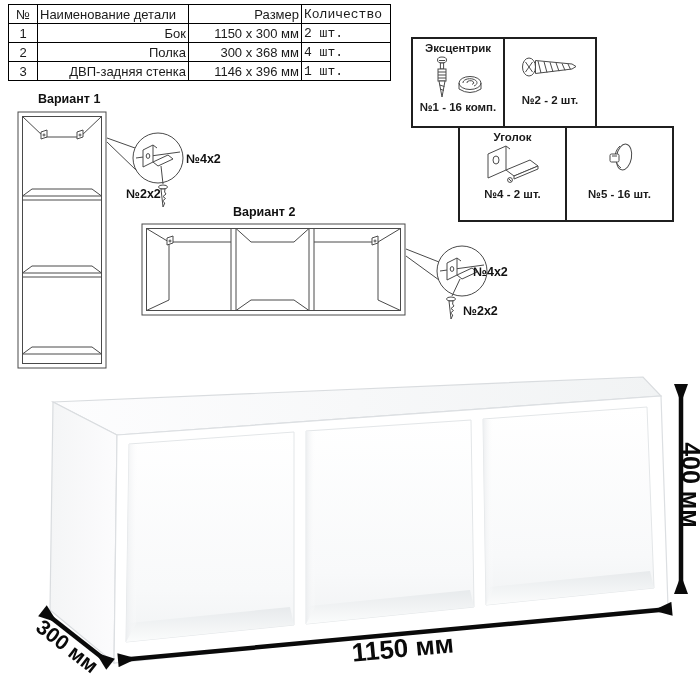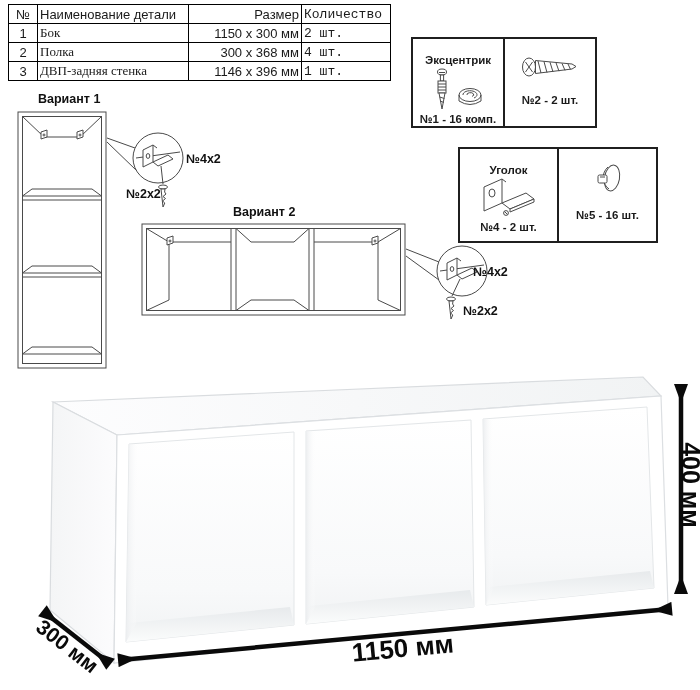--- a/index.html
+++ b/index.html
@@ -7,30 +7,30 @@
           font-family:"Liberation Sans",sans-serif;color:#1a1a1a;}
   
   table.parts{position:absolute;left:8px;top:4px;border-collapse:collapse;table-layout:fixed;
               font-size:13px;background:#fff;}
   table.parts th, table.parts td{border:1px solid #000;height:18px;padding:0 2px;
               font-weight:normal;white-space:nowrap;overflow:hidden;}
   .c-num{width:24px;text-align:center;}
   .c-name{width:146px;text-align:left;}
   .c-size{width:108px;text-align:right;}
   .c-qty{width:84px;text-align:left;font-family:Liberation Mono, monospace;}
-  td.c-name{text-align:left;padding-left:5px;font-family:Liberation Serif, serif;}
+  td.c-name{text-align:right;padding-left:5px;}
   
   .hwbox{position:absolute;left:411px;top:37px;}
   .hw-row{display:flex;}
   .hw-row.r2{margin-left:47px;margin-top:-2px;}
   .hw-cell{width:94px;height:91px;border:2px solid #1f1f1f;margin-left:-2px;box-sizing:border-box;
            display:flex;flex-direction:column;align-items:center;background:#fff;}
   .hw-cell:first-child{margin-left:0;}
-  .hw-row.r2 .hw-cell{width:101px;height:96px;margin-top:21px;}
-  .hw-title{font-weight:bold;font-size:11.5px;line-height:1.12;text-align:center;padding-top:15px;}
+  .hw-row.r2 .hw-cell{width:109px;height:96px;}
+  .hw-title{font-weight:bold;font-size:11.5px;line-height:1.12;text-align:center;padding-top:3px;}
   .hw-iconwrap{flex:1;display:flex;align-items:center;justify-content:center;width:100%;}
   .hw-count{font-weight:bold;font-size:11.5px;padding-bottom:20px;}
   
   svg{position:absolute;overflow:visible;}
   svg text{font-family:"Liberation Sans",sans-serif;}
   .ln{stroke:#4a4a4a;stroke-width:1;fill:none;}
   .lnw{stroke:#4a4a4a;stroke-width:1;fill:#ffffff;}
   .boldlbl{font-weight:bold;font-size:12.5px;fill:#111;}
   .dimtxt{font-weight:bold;fill:#0a0a0a;}
 </style>

